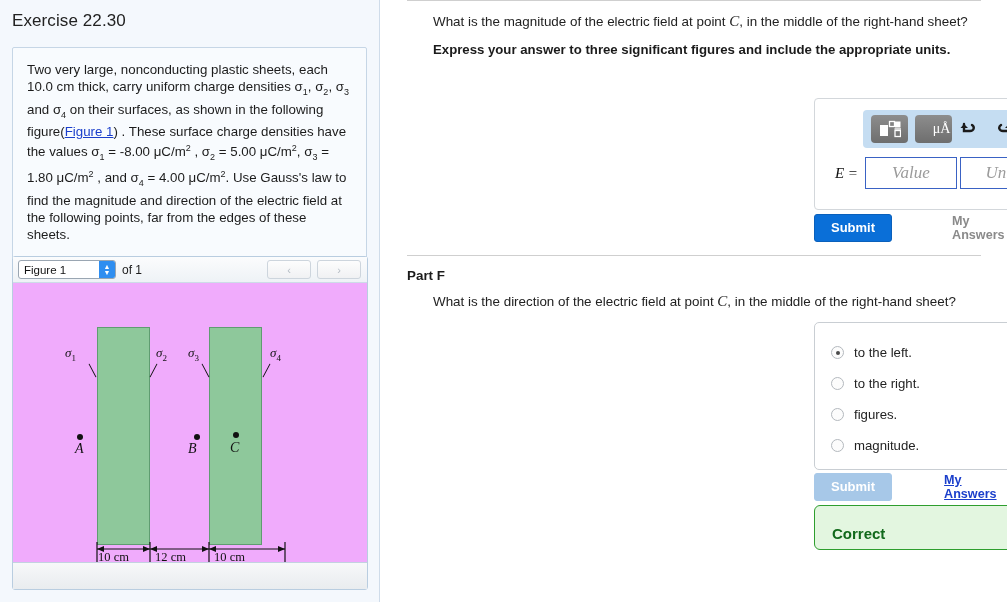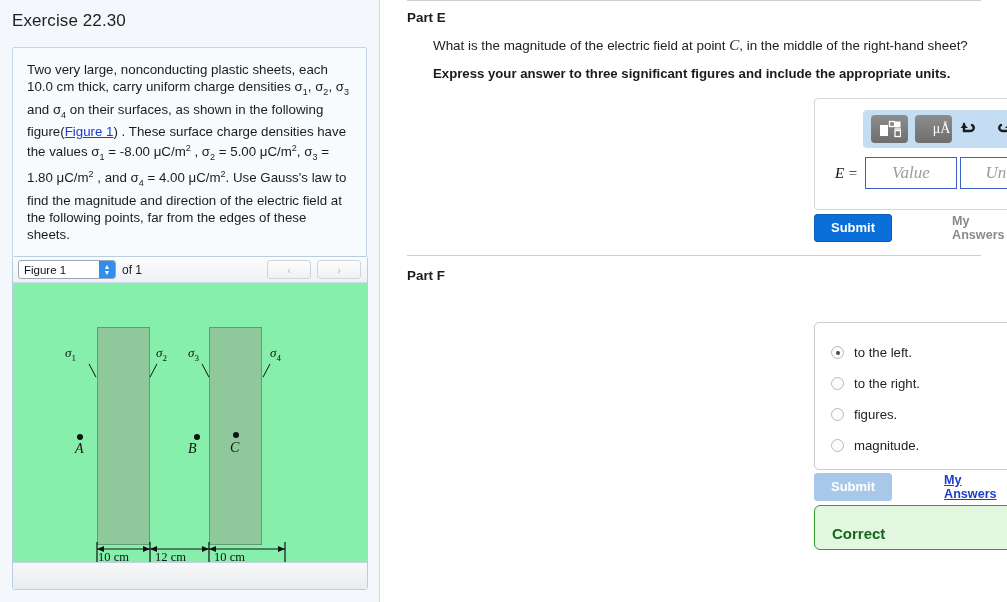--- a/index.html
+++ b/index.html
@@ -74,21 +74,21 @@
     border: 1px solid #cdd5dd; border-radius: 3px;
     background: linear-gradient(#fdfdfd, #f0f1f3);
     color: #b4bcc4; font-size: 11px;
     display: flex; align-items: center; justify-content: center;
   }
   #fig-nav-wrap { position: absolute; right: 6px; display: flex; gap: 6px; }
 
   #figure-canvas {
     position: relative;
     height: 301px;
-    background: #86efac;
+    background: #f0abfc;
     overflow: hidden;
   }
   #figure-footer {
     position: absolute; left: 0; right: 0; bottom: 0; height: 27px;
     background: linear-gradient(#f7f8f9, #e9ecef);
     border-top: 1px solid #c3d2e0;
   }
 
   
   .sheet {
@@ -308,21 +308,20 @@
         <div class="dimlabel" style="left:201px; top:267px;">10 cm</div>
       </div>
 
       <div id="figure-footer"></div>
     </div>
   </div>
 
   <div id="right-panel">
 
     <div class="part-rule"></div>
-    <div class="part-head">Part E</div>
     <div class="q-text">
       <span>What is the magnitude of the electric field at point </span><span class="mvar">C</span><span>, in the middle of the right-hand sheet?</span>
     </div>
     <div class="q-bold">Express your answer to three significant figures and include the appropriate units.</div>
 
     <div id="answer-box">
       <div id="mathbar">
         <div class="mbtn">
           <svg width="22" height="18" viewBox="0 0 22 18">
             <rect x="1" y="5" width="8" height="11" fill="#fff"></rect>
@@ -362,20 +361,23 @@
     </div>
 
     <div class="submit-row" style="left:433px; top:214px;">
       <div class="btn-submit">Submit</div>
       <span class="link-muted" style="margin-left:60px;">My Answers</span>
 
     </div>
 
     <div class="part-rule" style="position:absolute; left:0; right:0; top:255px;"></div>
     <div class="part-head" style="position:absolute; top:259px;">Part F</div>
+    <div class="q-text" style="position:absolute; top:281px;">
+      <span>What is the direction of the electric field at point </span><span class="mvar">C</span><span>, in the middle of the right-hand sheet?</span>
+    </div>
 
     <div id="choice-box">
       <div class="choice">
         <span class="radio on"></span>
         <span>to the left.</span>
       </div>
       <div class="choice">
         <span class="radio"></span>
         <span>to the right.</span>
       </div>

